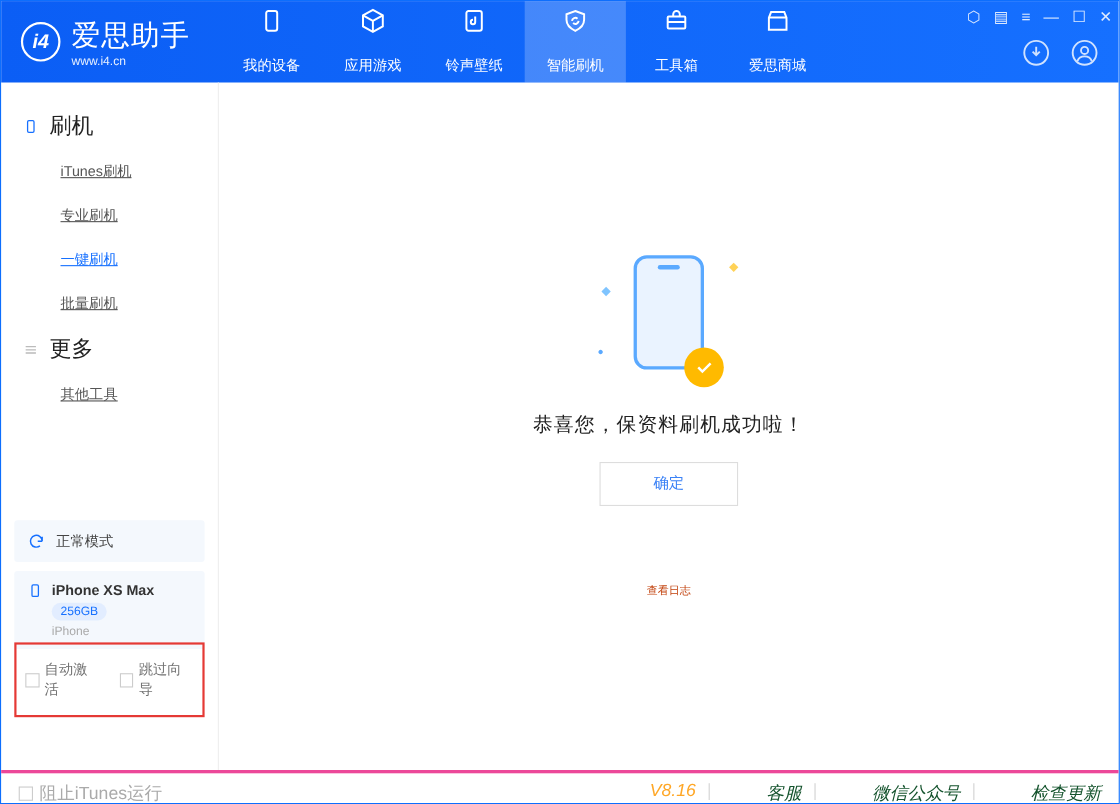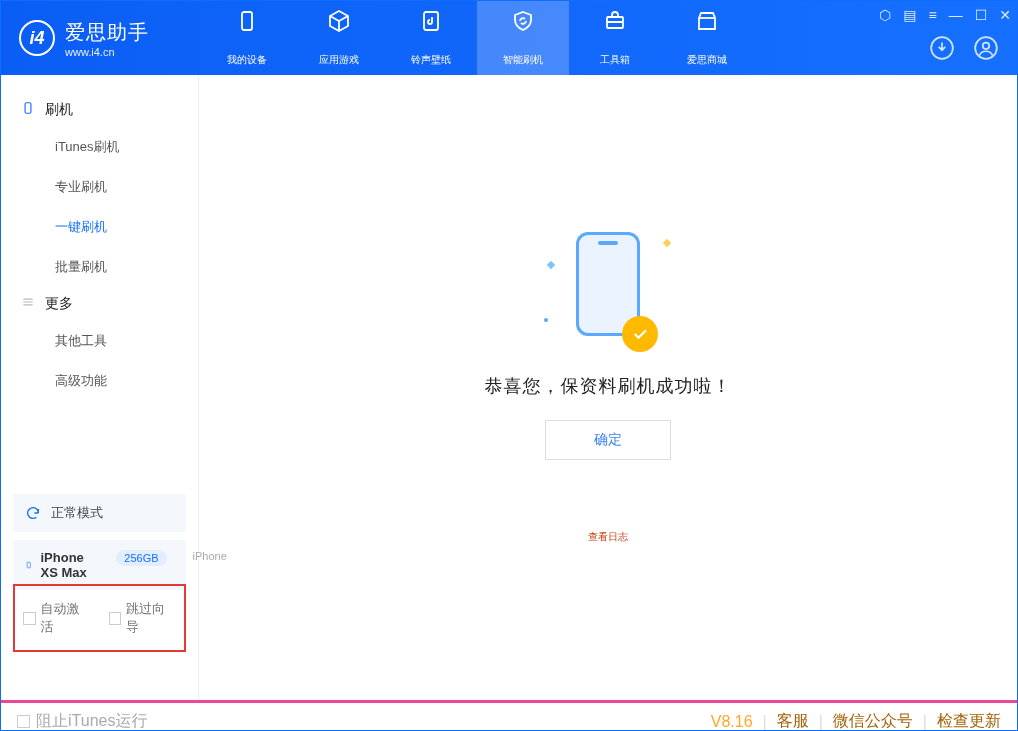--- a/index.html
+++ b/index.html
@@ -3,44 +3,44 @@
 <meta charset="utf-8">
 <style>
 * { margin: 0; padding: 0; box-sizing: border-box; font-family: "Microsoft YaHei", Arial, sans-serif; }
 body { background: #fff; width: 1018px; height: 731px; overflow: hidden; border: 1px solid #0d6efd; position: relative; }
 
 
 .header { height: 74px; background: linear-gradient(90deg, #0b5ef5 0%, #1670ff 100%); display: flex; align-items: center; color: #fff; position: relative; }
 .logo-area { display: flex; align-items: center; padding: 0 18px; width: 200px; }
 .logo-icon { width: 36px; height: 36px; border: 2px solid #fff; border-radius: 50%; display: flex; align-items: center; justify-content: center; margin-right: 10px; font-weight: bold; font-size: 18px; font-style: italic; }
 .logo-text { display: flex; flex-direction: column; }
-.logo-title { font-size: 20px; font-weight: 500; letter-spacing: 1px; }
+.logo-title { font-size: 26px; font-weight: 500; letter-spacing: 1px; }
 .logo-sub { font-size: 11px; opacity: 0.9; }
 
 .nav-tabs { display: flex; height: 100%; }
-.nav-tab { width: 92px; height: 100%; display: flex; flex-direction: column; align-items: center; justify-content: center; font-size: 10px; cursor: pointer; gap: 20px; }
+.nav-tab { width: 92px; height: 100%; display: flex; flex-direction: column; align-items: center; justify-content: center; font-size: 13px; cursor: pointer; gap: 20px; }
 .nav-tab.active { background: rgba(255,255,255,0.22); }
 .nav-tab svg { width: 24px; height: 24px; }
 
 .window-controls { position: absolute; right: 6px; top: 6px; display: flex; gap: 12px; font-size: 14px; }
 .window-controls span { cursor: pointer; opacity: 0.85; }
 .header-icons { position: absolute; right: 18px; bottom: 14px; display: flex; gap: 18px; }
 .header-icons svg { width: 26px; height: 26px; opacity: 0.8; cursor: pointer; }
 
 
 .body { display: flex; height: calc(100% - 74px - 30px); }
 .sidebar { width: 198px; border-right: 1px solid #eee; padding-top: 18px; position: relative; }
-.sidebar-section-title { display: flex; align-items: flex-start; gap: 10px; padding: 8px 20px; font-size: 14px; color: #222; font-weight: 500; }
+.sidebar-section-title { display: flex; align-items: center; gap: 10px; padding: 8px 20px; font-size: 20px; color: #222; font-weight: 500; }
 .sidebar-section-title svg { width: 14px; height: 14px; }
-.sidebar-item { padding: 11px 20px 11px 54px; font-size: 13px; color: #555; cursor: pointer; }
+.sidebar-item { padding: 11px 20px 11px 54px; font-size: 13px; color: #555; cursor: pointer; text-decoration: underline; }
 .sidebar-item.active { color: #1670ff; }
 
 .device-boxes { position: absolute; bottom: 110px; left: 12px; right: 12px; display: flex; flex-direction: column; gap: 8px; }
 .device-box { background: #f4f8fd; border-radius: 3px; padding: 10px 12px; font-size: 13px; display: flex; align-items: center; gap: 10px; color: #444; }
-.device-box.phone { align-items: flex-start; gap: 4px; }
+.device-box.phone { flex-direction: column; align-items: flex-start; gap: 4px; }
 .device-box .phone-row { display: flex; align-items: center; gap: 8px; font-weight: 600; color: #333; }
 .device-storage { background: #e2edff; color: #1670ff; font-size: 11px; padding: 2px 8px; border-radius: 10px; margin-left: 22px; }
 .device-sub { margin-left: 22px; font-size: 11px; color: #aaa; }
 
 .checkbox-row { position: absolute; bottom: 48px; left: 12px; right: 12px; border: 2px solid #e53935; padding: 14px 8px; display: flex; gap: 18px; font-size: 13px; color: #737373; }
 .checkbox-row label { display: flex; align-items: center; gap: 5px; cursor: pointer; }
 .chk { width: 13px; height: 13px; border: 1px solid #ccc; display: inline-block; }
 
 
 .main { flex: 1; display: flex; flex-direction: column; align-items: center; justify-content: center; gap: 22px; }
@@ -54,23 +54,23 @@
 .sp2 { right: 8px; top: 8px; background: #ffd257; }
 .sp3 { left: 6px; bottom: 30px; background: #5aa9ff; border-radius: 50%; width: 4px; height: 4px; }
 
 .success-msg { font-size: 18px; color: #222; letter-spacing: 1px; }
 .ok-btn { border: 1px solid #ddd; background: #fff; padding: 10px 48px; font-size: 14px; color: #3b82f6; cursor: pointer; text-align: right; }
 .view-log { font-size: 10px; color: #c2410c; cursor: pointer; margin-top: 48px; }
 
 
 .footer { height: 40px; border-top: 3px solid #ec4899; display: flex; align-items: center; padding: 0 16px; font-size: 16px; color: #aaa; }
 .footer-left { display: flex; align-items: center; gap: 6px; }
-.footer-right { margin-left: auto; display: flex; align-items: center; gap: 10px; }
+.footer-right { margin-left: auto; display: flex; gap: 10px; font-style: italic; }
 .footer-right .sep { color: #ddd; }
-.footer-link { cursor: pointer; color: #a16207; }
+.footer-link { cursor: pointer; color: #14532d; margin-left: 40px; }
 .version { color: #ffa726; }
 </style>
 </head>
 <body>
 
 <div class="header">
   <div class="logo-area">
     <div class="logo-icon">i4</div>
     <div class="logo-text">
       <span class="logo-title">爱思助手</span>
@@ -158,21 +158,20 @@
     <div class="sidebar-item active">一键刷机</div>
     <div class="sidebar-item">批量刷机</div>
 
     <div class="sidebar-section-title">
       <svg viewBox="0 0 24 24" fill="none" stroke="#bbb" stroke-width="2">
           <path d="M4 7h16M4 12h16M4 17h16"></path>
         </svg>
       <span>更多</span>
     </div>
     <div class="sidebar-item">其他工具</div>
-    <div class="sidebar-item">高级功能</div>
 
     <div class="device-boxes">
       <div class="device-box">
         <svg width="16" height="16" viewBox="0 0 24 24" fill="none" stroke="#1670ff" stroke-width="2">
             <path d="M20 12a8 8 0 1 0-3 6.3M20 12V6M20 12h-6"></path>
           </svg>
         <span>正常模式</span>
       </div>
       <div class="device-box phone">
         <div class="phone-row">

